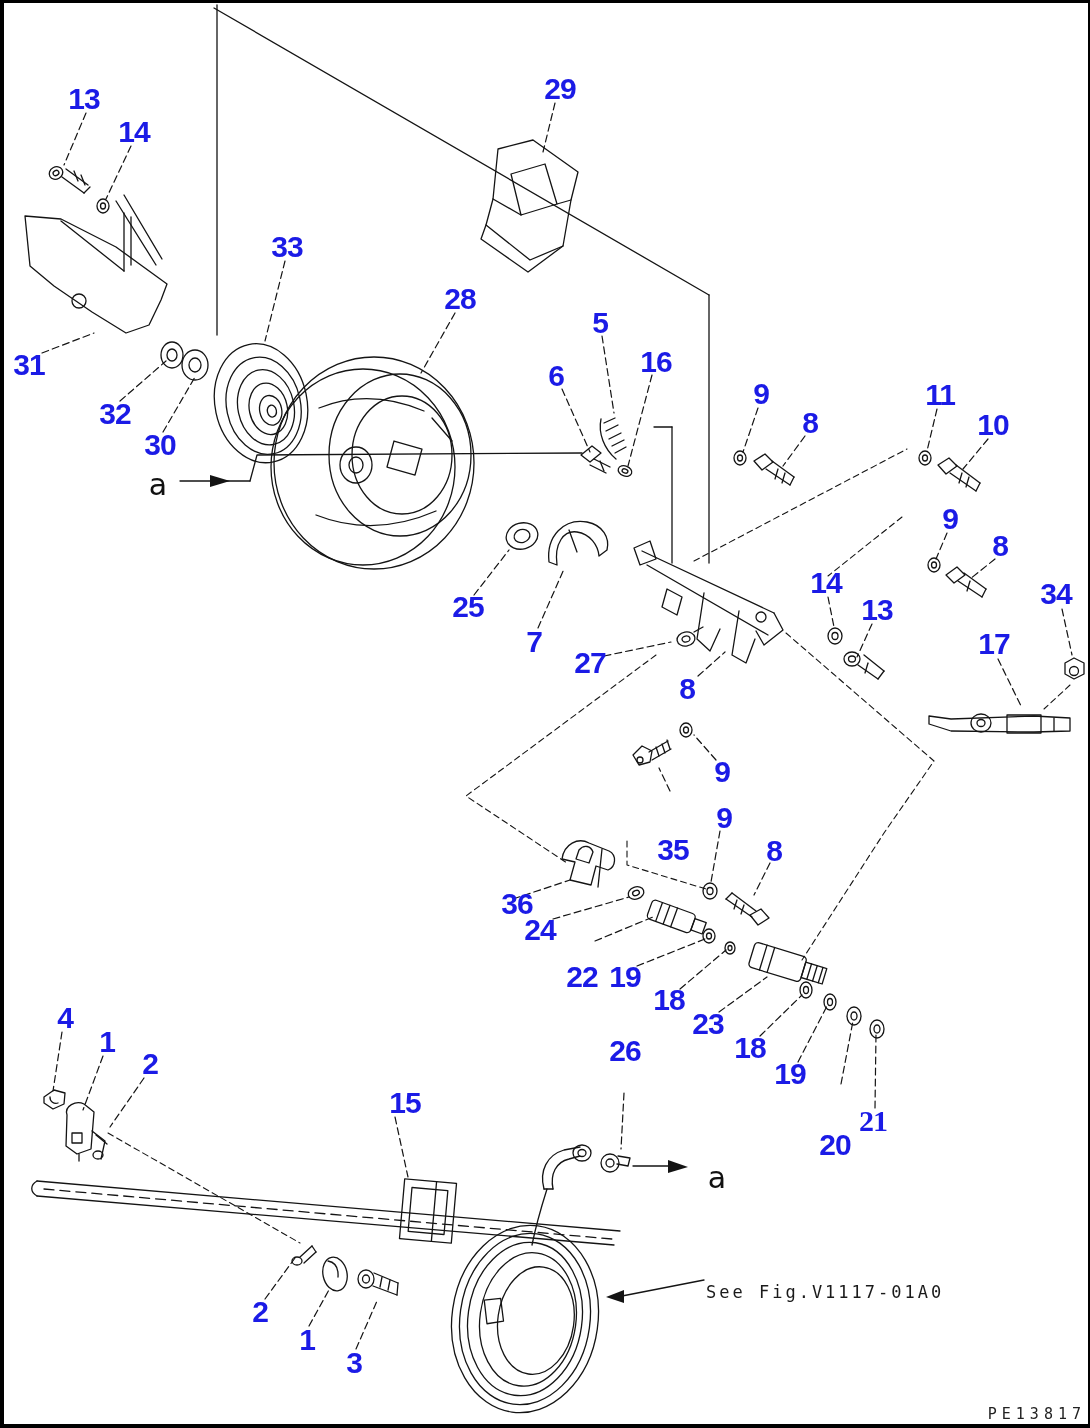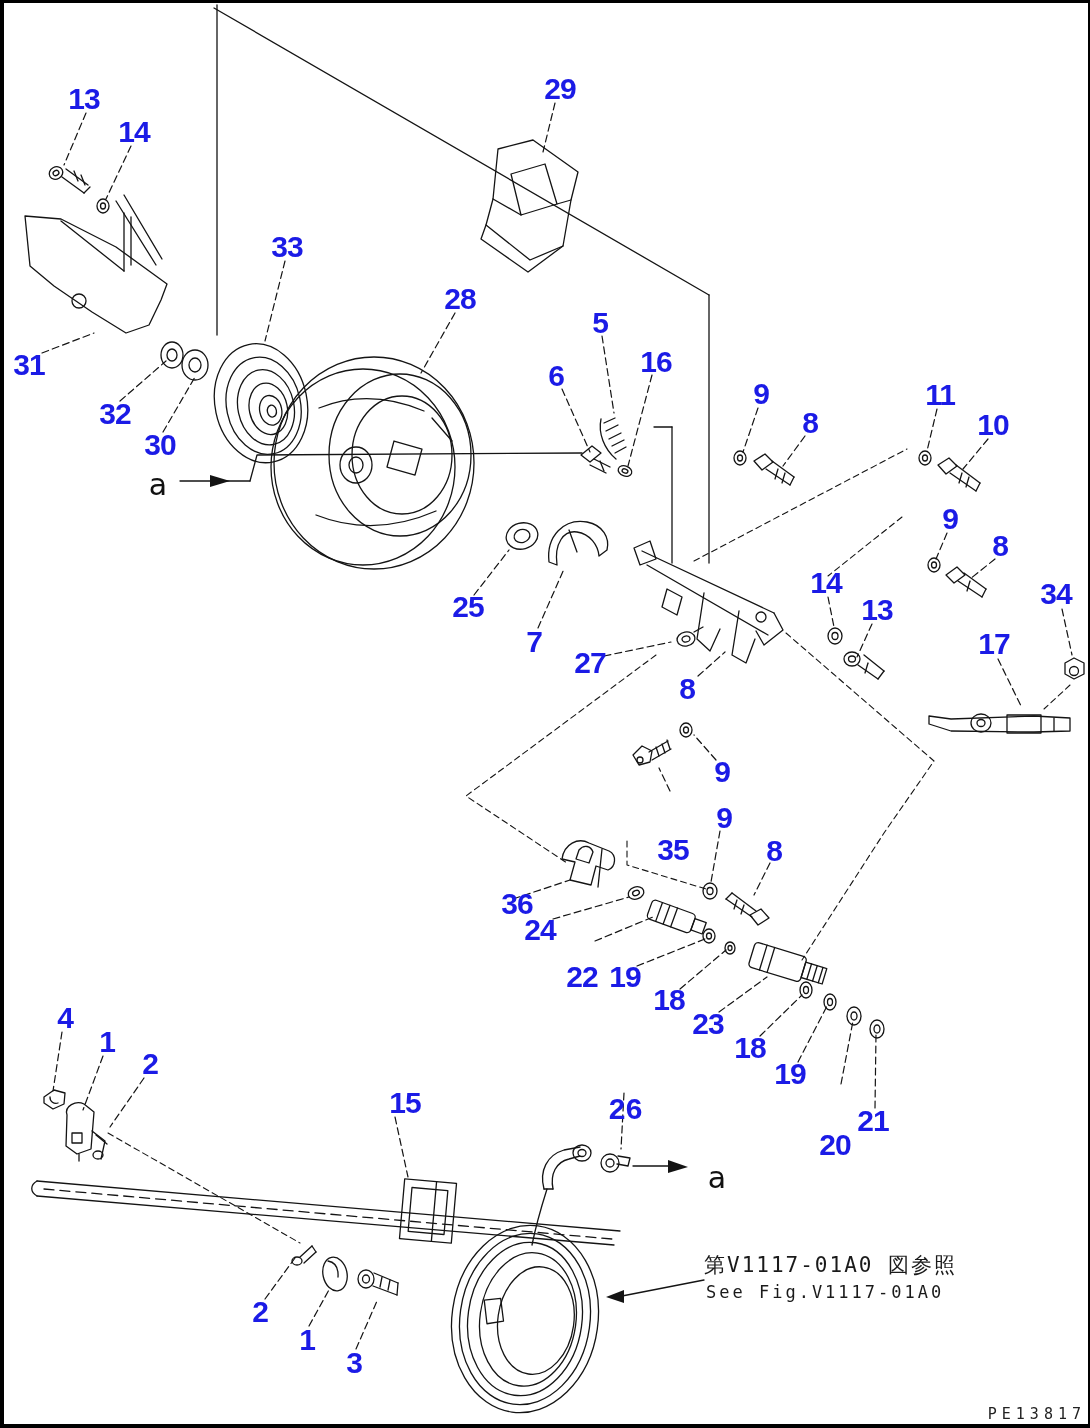--- a/index.html
+++ b/index.html
@@ -469,32 +469,31 @@
       <div class="callout" style="left: 720px; top: 815px;">9</div>
       <div class="callout" style="left: 493px; top: 901px; margin-left: 20px;">36</div>
       <div class="callout" style="left: 536px; top: 927px;">24</div>
       <div class="callout" style="left: 578px; top: 950px; margin-top: 24px;">22</div>
       <div class="callout" style="left: 621px; top: 974px;">19</div>
       <div class="callout" style="left: 665px; top: 997px;">18</div>
       <div class="callout" style="left: 704px; top: 1021px;">23</div>
       <div class="callout" style="left: 746px; top: 1045px;">18</div>
       <div class="callout" style="left: 786px; top: 1071px;">19</div>
       <div class="callout" style="left: 831px; top: 1094px; margin-top: 48px;">20</div>
-      <div class="callout" style="left: 869px; top: 1118px;">21</div>
+      <div class="callout" style="left: 869px; top: 1118px; font-family: Liberation Serif, serif;">21</div>
       <div class="callout" style="left: 770px; top: 848px;">8</div>
-      <div class="callout" style="left: 621px; top: 1108px; font-family: Liberation Mono, monospace;">26</div>
+      <div class="callout" style="left: 621px; top: 1048px;">26</div>
       <div class="callout" style="left: 61px; top: 1015px;">4</div>
       <div class="callout" style="left: 103px; top: 1039px;">1</div>
       <div class="callout" style="left: 146px; top: 1061px;">2</div>
       <div class="callout" style="left: 381px; top: 1100px; margin-left: 20px;">15</div>
       <div class="callout" style="left: 256px; top: 1309px;">2</div>
       <div class="callout" style="left: 303px; top: 1337px;">1</div>
       <div class="callout" style="left: 350px; top: 1360px;">3</div>
     </div>
   <div id="marker-layer">
       <div class="marker" style="left: 154px; top: 482px;">a</div>
       <div class="marker" style="left: 713px; top: 1175px;">a</div>
     </div>
 
-  <div class="refnote" id="ref-jp">第V1117-01A0 図参照</div>
   <div class="refnote" id="ref-en">See Fig.V1117-01A0</div>
   <div id="part-code">PE13817</div>
 </div>
 
 </body></html>

